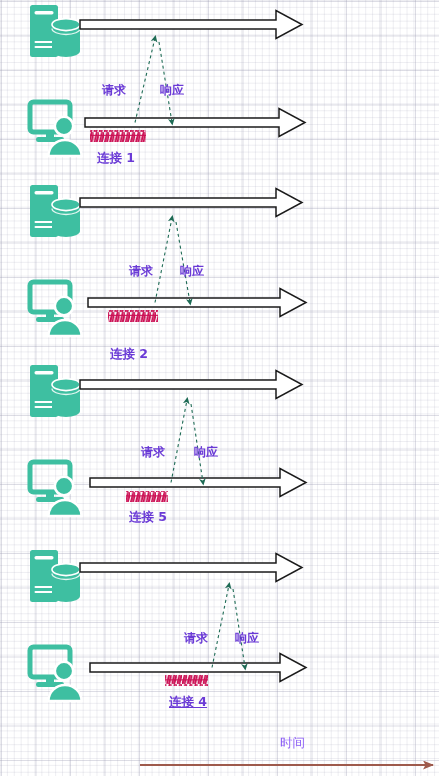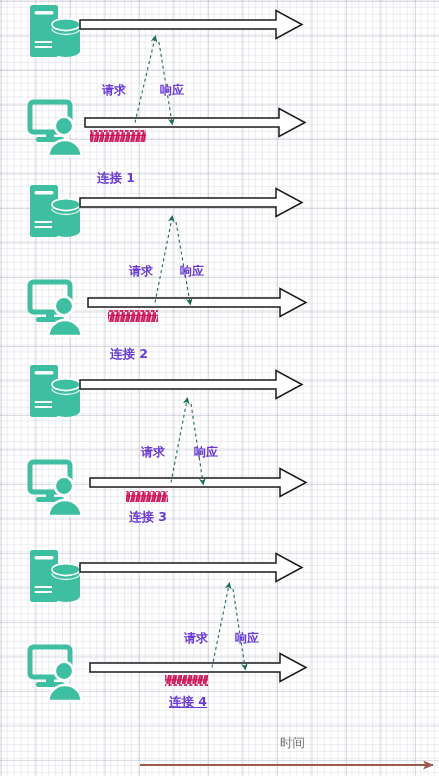--- a/index.html
+++ b/index.html
@@ -31,21 +31,21 @@
   .lbl{
     position:absolute;
     color:#6a3ad6;
     font-weight:bold;
     white-space:nowrap;
     letter-spacing:0px;
   }
   .lbl-rr{font-size:12px;}
   .lbl-conn{font-size:12.5px;}
   .lbl-time{
-    position:absolute;color:#737373;font-size:12.5px;white-space:nowrap;
+    position:absolute;color:#8b5cf6;font-size:12.5px;white-space:nowrap;
   }
 </style>
 </head>
 <body>
 
 <div id="canvas">
   <div class="grid"></div>
   <svg id="diagram" width="439" height="776" viewBox="0 0 439 776">
     <defs>
       <marker id="dashArrow" markerWidth="8" markerHeight="8" refX="4" refY="4" orient="auto" markerUnits="userSpaceOnUse">
@@ -236,25 +236,25 @@
           </g>
         </g>
       </g>
     <g id="time-layer">
         <line x1="140" y1="765" x2="433" y2="765" stroke="#9e5a4c" stroke-width="2.2" marker-end="url(#timeArrow)"></line>
       </g>
   </svg>
   <div id="labels-layer">
       <div class="lbl lbl-rr" style="left: 102px; top: 82px;">请求</div>
       <div class="lbl lbl-rr" style="left: 160px; top: 82px;">响应</div>
-      <div class="lbl lbl-conn" style="left: 97px; top: 150px; margin-top: 20px;">连接 1</div>
+      <div class="lbl lbl-conn" style="left: 97px; top: 150px;">连接 1</div>
       <div class="lbl lbl-rr" style="left: 129px; top: 263px;">请求</div>
       <div class="lbl lbl-rr" style="left: 180px; top: 263px;">响应</div>
       <div class="lbl lbl-conn" style="left: 110px; top: 346px;">连接 2</div>
       <div class="lbl lbl-rr" style="left: 141px; top: 444px;">请求</div>
       <div class="lbl lbl-rr" style="left: 194px; top: 444px;">响应</div>
-      <div class="lbl lbl-conn" style="left: 129px; top: 509px;">连接 3</div>
+      <div class="lbl lbl-conn" style="left: 129px; top: 509px;">连接 5</div>
       <div class="lbl lbl-rr" style="left: 184px; top: 630px;">请求</div>
       <div class="lbl lbl-rr" style="left: 235px; top: 630px;">响应</div>
       <div class="lbl lbl-conn" style="left: 169px; top: 694px; text-decoration: underline;">连接 4</div>
       <div class="lbl-time" style="left: 280px; top: 735px;">时间</div>
     </div>
 </div>
 
 </body></html>

